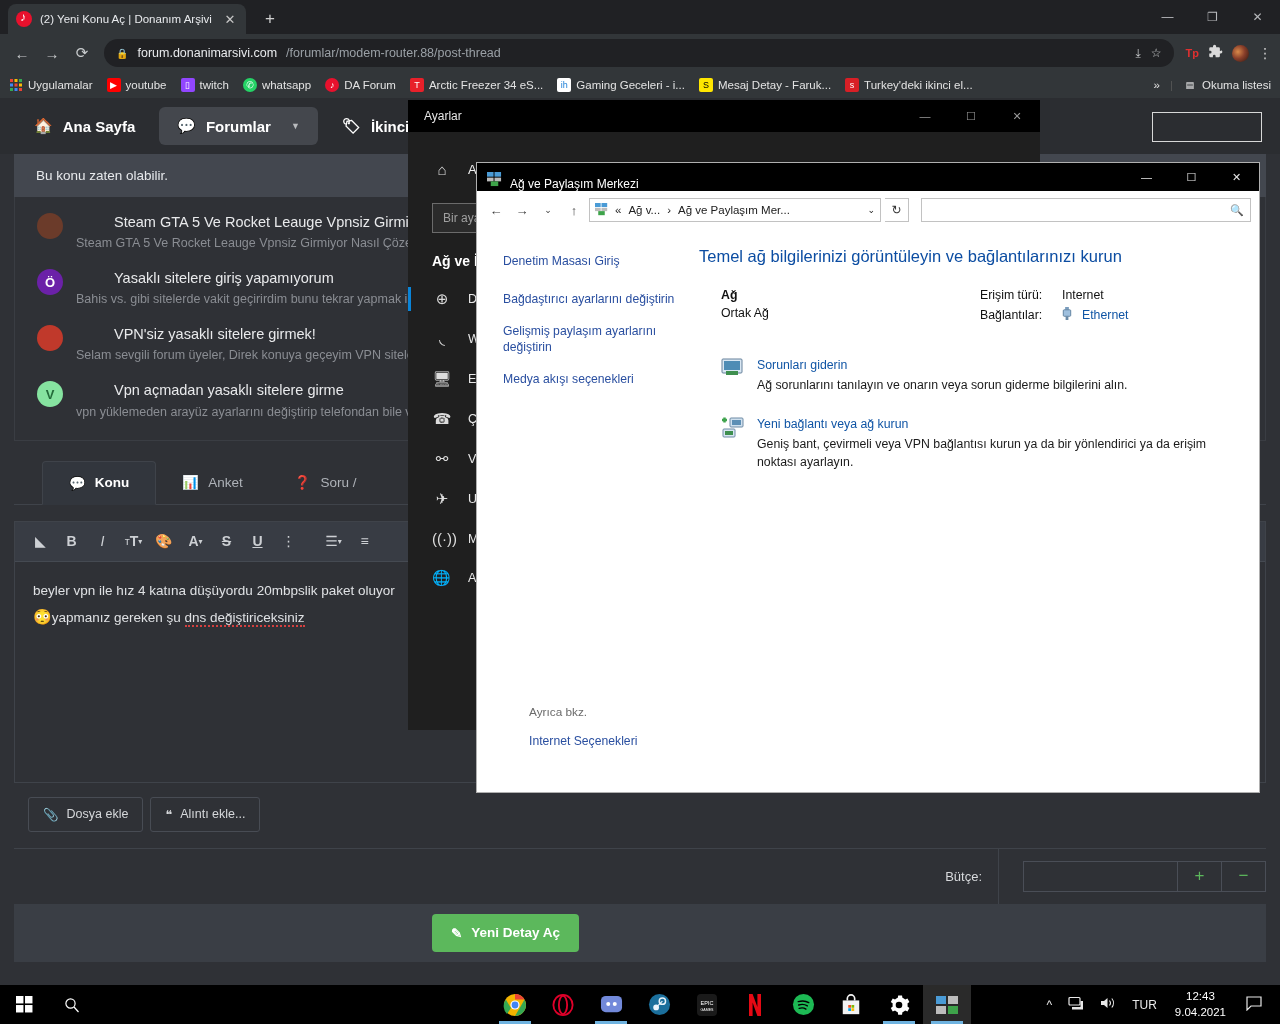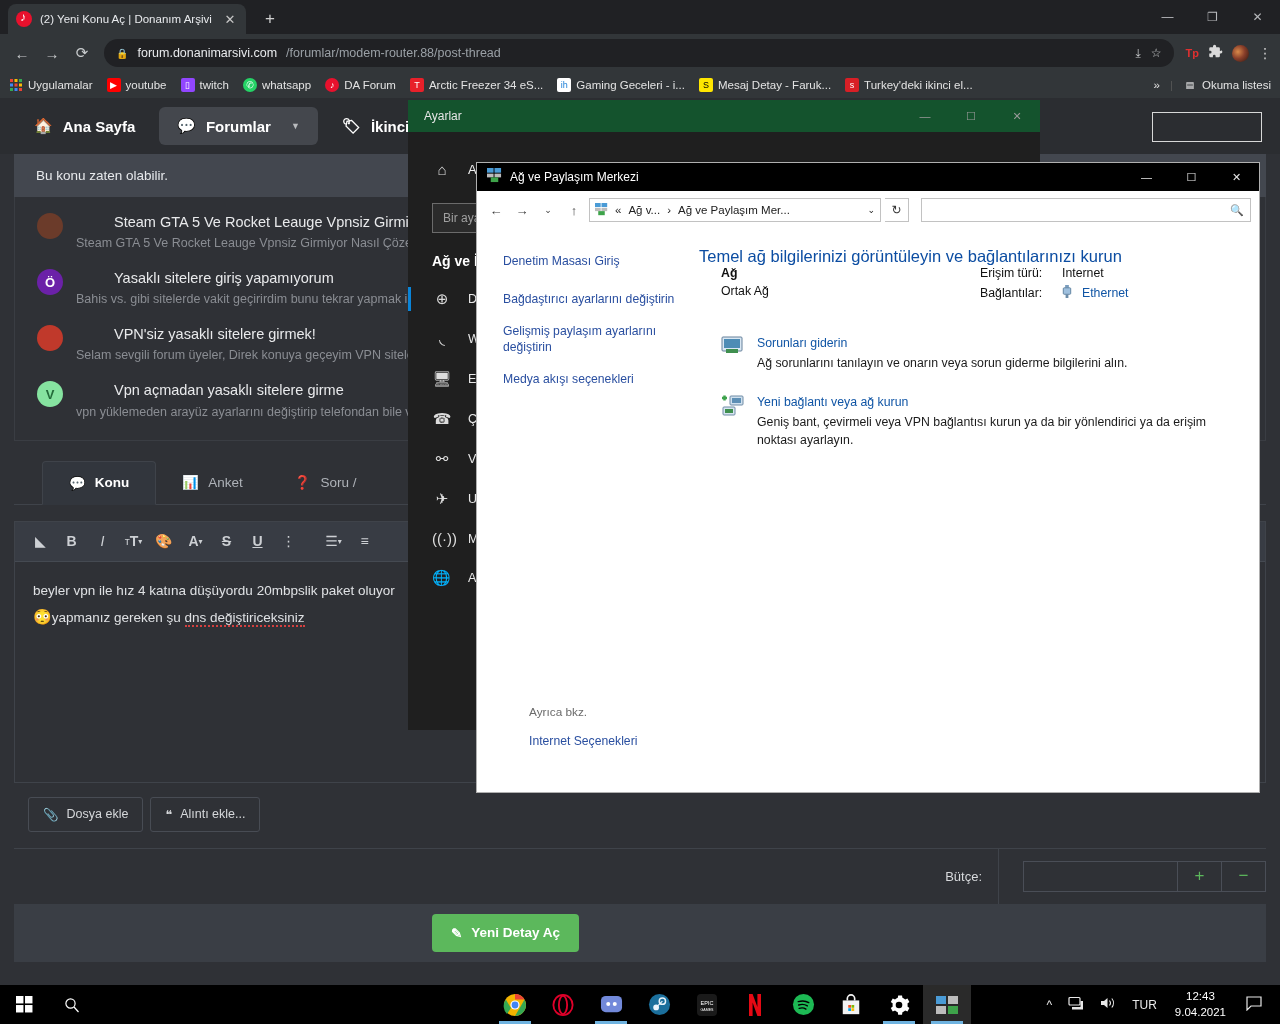--- a/index.html
+++ b/index.html
@@ -82,51 +82,51 @@
   .budget-row { display:flex; align-items:center; border-top:1px solid #3f434a; margin-top:16px; height:56px; }
   .budget-left { flex:1; display:flex; align-items:center; justify-content:flex-end; padding-right:16px; font-size:13px; color:#d7d9dc; border-right:1px solid #3f434a; height:100%;}
   .budget-right { display:flex; align-items:center; padding-left:24px;}
   .budget-input { width:155px; height:31px; border:1px solid #4a4e57; background:#2f3136;}
   .step { width:44px; height:31px; border:1px solid #4a4e57; border-left:none; display:flex; align-items:center; justify-content:center; color:#5cb85c; font-size:17px;}
   .submit-bar { background:#3a3e45; height:58px; display:flex; align-items:center; padding-left:418px;}
   .submit-btn { background:#5cb85c; color:#fff; font-weight:bold; font-size:13.5px; padding:11px 19px; border-radius:4px; display:flex; align-items:center; gap:9px;}
 
   
   .settings-win { position:absolute; left:408px; top:100px; width:632px; height:630px; background:#1f1f1f; }
-  .sw-title { height:32px; background:#14532d; display:flex; align-items:center; padding-left:16px; color:#e6e6e6; font-size:12px; position:relative;}
+  .sw-title { height:32px; background:#000000; display:flex; align-items:center; padding-left:16px; color:#e6e6e6; font-size:12px; position:relative;}
   .sw-ctl { position:absolute; right:0; top:0; display:flex; }
   .sw-ctl div { width:46px; height:32px; display:flex; align-items:center; justify-content:center; color:#9a9a9a; font-size:11px;}
   .sw-body { display:flex; height:598px; background:#1f1f1f; }
   .sw-side { width:235px; padding:22px 0 0 0; }
   .sw-home { display:flex; align-items:center; gap:16px; padding:7px 24px; color:#f0f0f0; font-size:13px;}
   .sw-search { margin:18px 24px 0 24px; height:30px; border:1px solid #6b6b6b; background:#2b2b2b; display:flex; align-items:center; padding:0 10px; font-size:12px; color:#a0a0a0;}
   .sw-cat { padding:20px 24px 10px 24px; color:#fff; font-size:14px; font-weight:bold;}
   .sw-item { display:flex; align-items:center; gap:16px; padding:11px 24px; color:#e8e8e8; font-size:12.5px; position:relative;}
   .sw-item.sel::before { content:""; position:absolute; left:0; top:8px; bottom:8px; width:3px; background:#0a84d8;}
   .sw-ic { width:20px; text-align:center; font-size:15px; color:#dcdcdc; flex:0 0 20px;}
   .sw-right { flex:1; background:#1f1f1f; }
 
   
   .ncw { position:absolute; left:476px; top:162px; width:784px; height:631px; background:#fff; border:1px solid #b0b0b0;}
-  .ncw-title { height:28px; background:#000; display:flex; align-items:center; padding-left:10px; gap:8px; position:relative;}
+  .ncw-title { height:28px; background:#000; display:flex; align-items:flex-end; padding-left:10px; gap:8px; position:relative;}
   .ncw-title span.t { color:#fff; font-size:12px;}
   .ncw-ctl { position:absolute; right:0; top:0; display:flex; }
   .ncw-ctl div { width:45px; height:28px; display:flex; align-items:center; justify-content:center; color:#e9e9e9; font-size:11px;}
   .ncw-addr { height:38px; background:#fff; display:flex; align-items:center; padding:0 8px; gap:4px;}
   .ab { width:22px; height:24px; display:flex; align-items:center; justify-content:center; color:#3b3b3b; font-size:13px;}
   .crumbs { flex:1; max-width:360px; height:24px; border:1px solid #c2c2c2; display:flex; align-items:center; padding:0 5px; gap:7px; font-size:11.5px; color:#202020;}
   .crumb-refresh { width:24px; height:24px; border:1px solid #c2c2c2; border-left:none; display:flex; align-items:center; justify-content:center; font-size:12px; color:#333;}
   .ncw-search { width:330px; height:24px; border:1px solid #c2c2c2; display:flex; align-items:center; padding:0 6px; margin-left:8px; font-size:11.5px; color:#777;}
   .ncw-search span { margin-left:auto; color:#555; font-size:11px;}
   .ncw-body { display:flex; height:563px; }
   .ncw-left { width:222px; padding:24px 12px 16px 26px; }
   .nl-link { color:#2a4fa0; font-size:12.2px; margin-bottom:15px; line-height:1.35; display:block;}
   .nl-top { margin-bottom:22px;}
   .ncw-main { flex:1; padding:18px 14px 0 0; }
-  .main-h { color:#0c4da2; font-size:16.5px; }
+  .main-h { color:#0c4da2; font-size:16.5px; margin-bottom:22px; }
   .sec-h { display:flex; align-items:center; gap:10px; color:#1b1b1b; font-size:12.3px; margin-bottom:18px;}
   .sec-h::after { content:""; flex:1; height:1px; background:#d3d3d3;}
   .net-row { display:flex; padding:0 0 0 22px; margin-bottom:30px;}
   .net-name { font-weight:bold; font-size:12.3px; color:#111; }
   .net-type { font-size:12.3px; color:#111; margin-top:4px;}
   .net-info { margin-left:auto; width:265px; font-size:12.3px; color:#111;}
   .ni-row { display:flex; gap:10px; margin-bottom:5px; align-items:center;}
   .ni-lab { width:72px; }
   .link-b { color:#1055a5; }
   .act-row { display:flex; gap:12px; padding-left:22px; margin-bottom:22px;}

